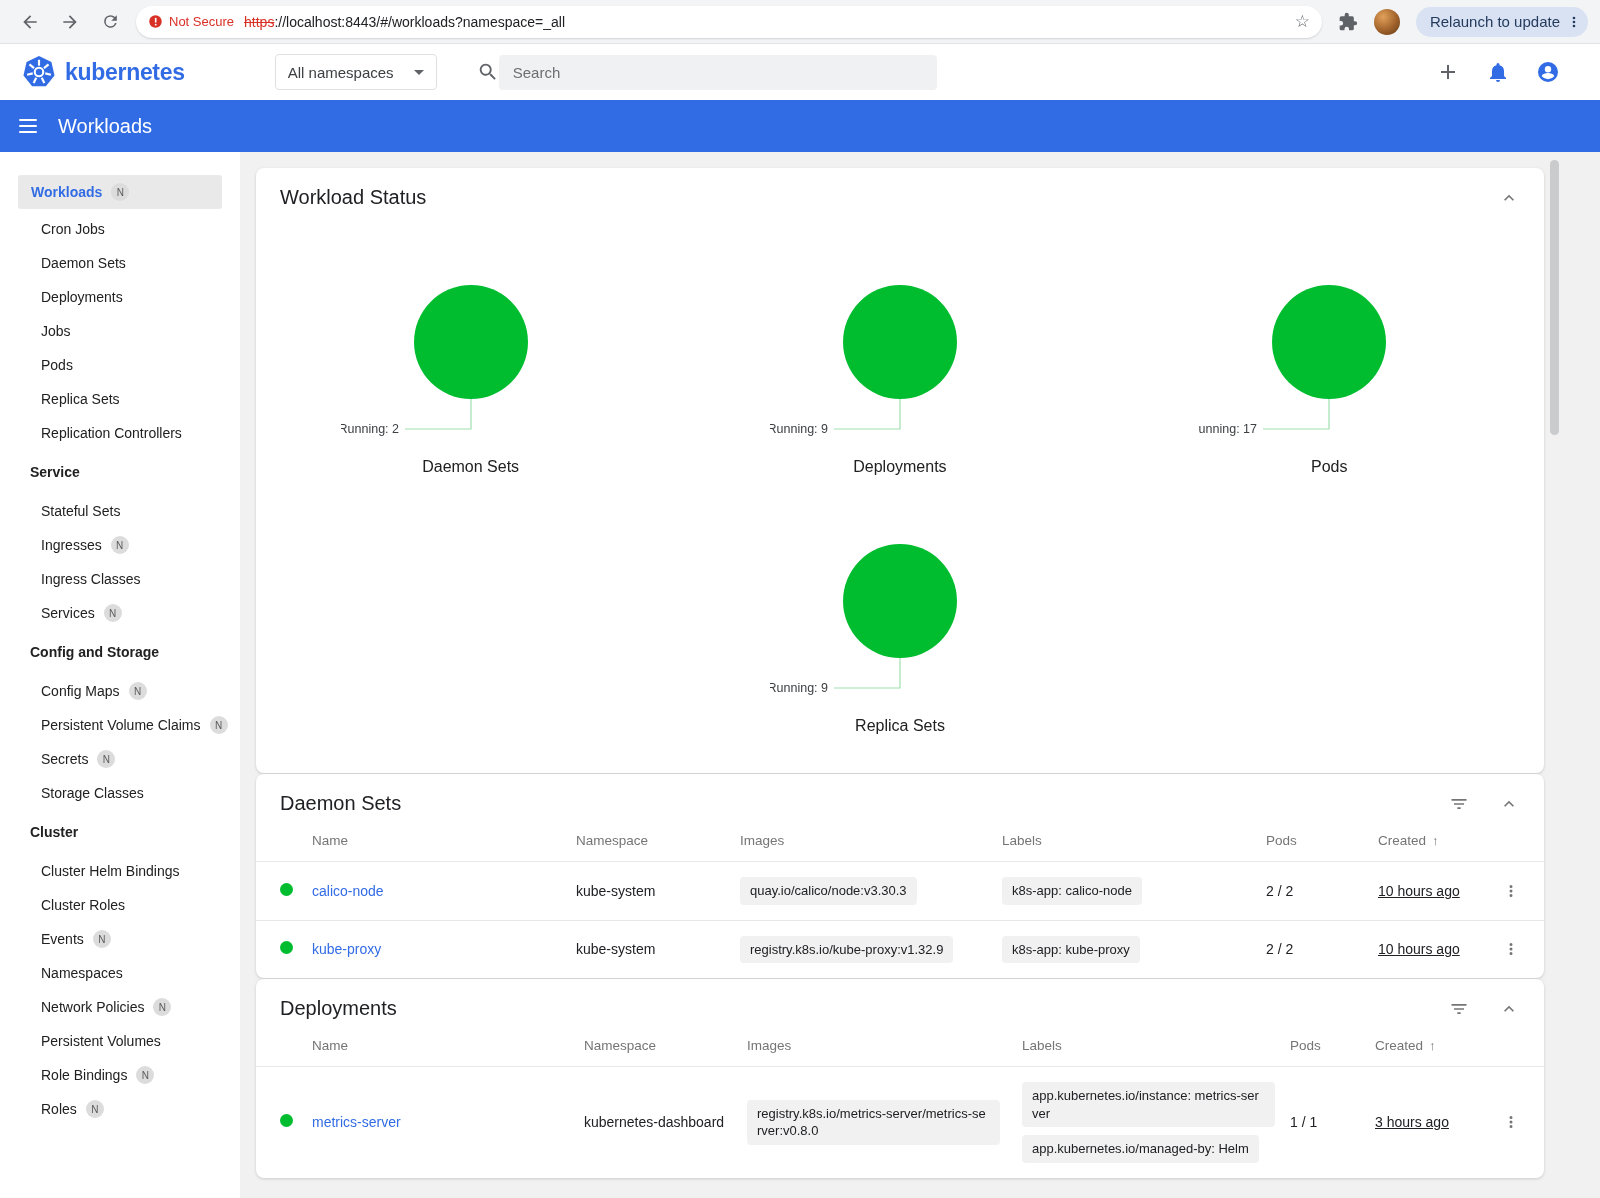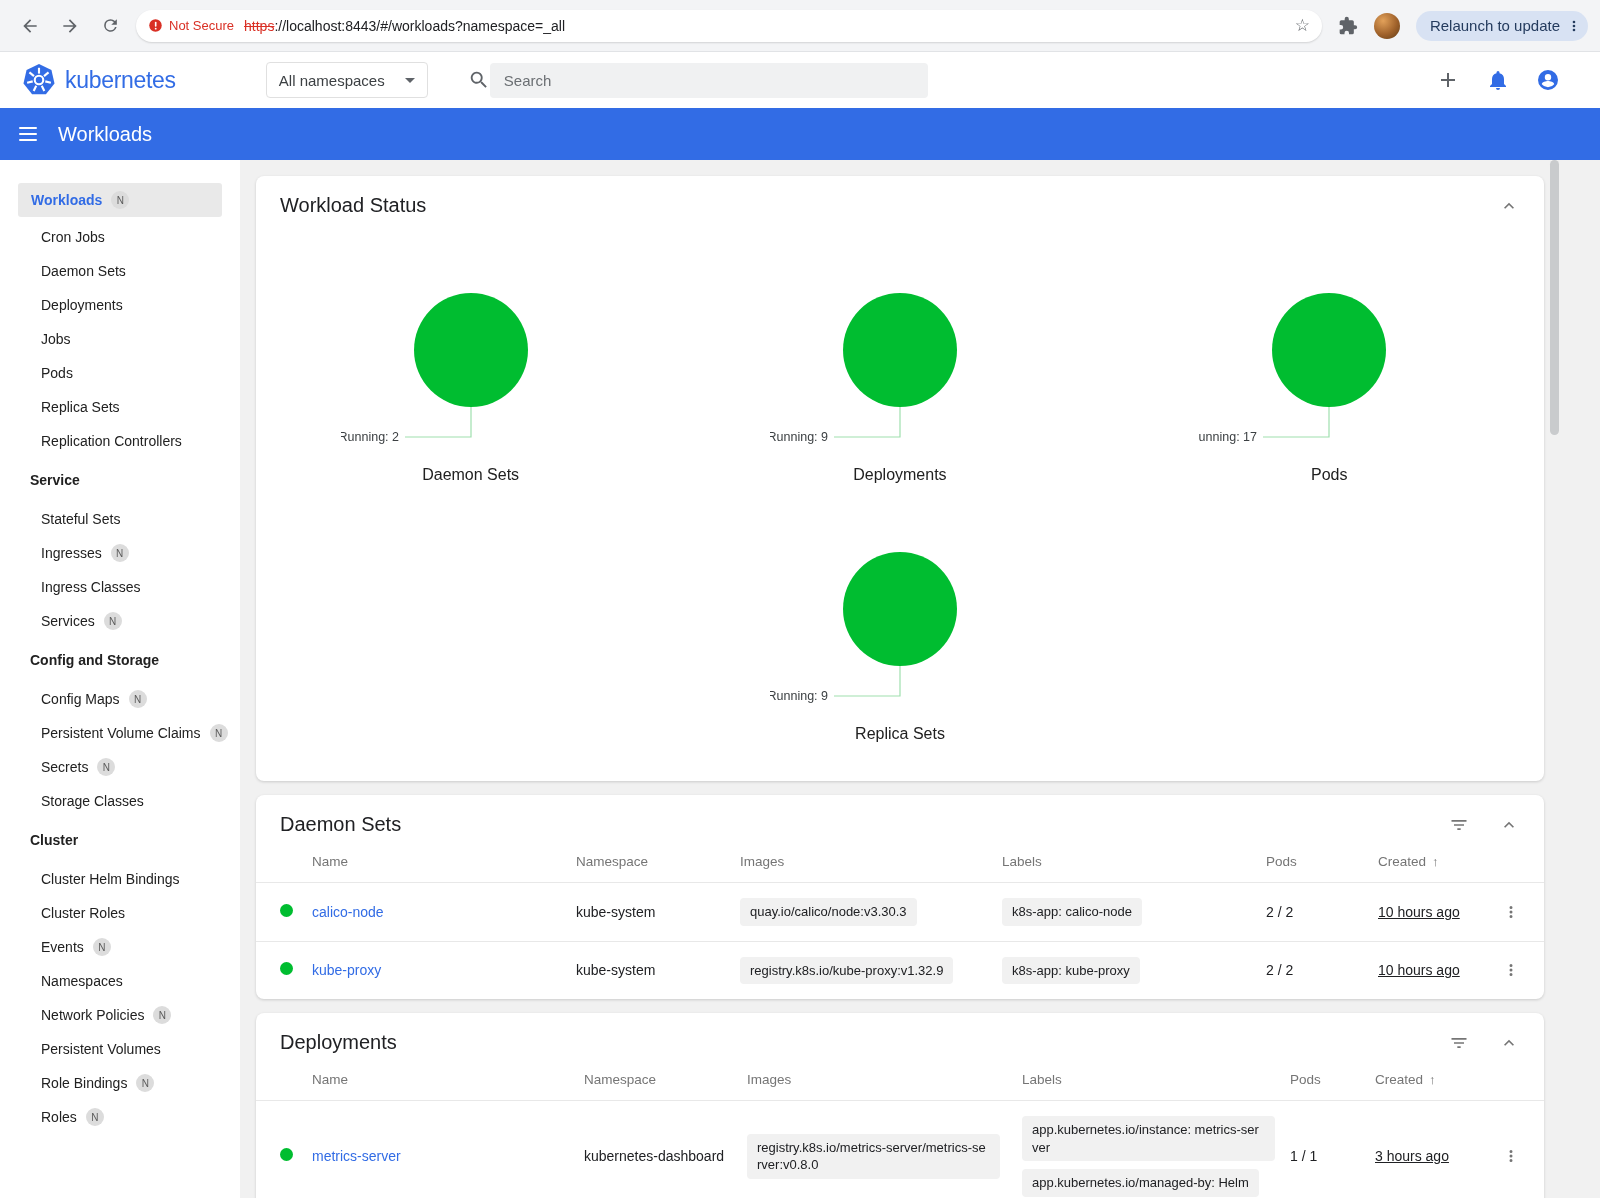--- a/index.html
+++ b/index.html
@@ -7,21 +7,21 @@
   }
   *{box-sizing:border-box;}
   html,body{margin:0;padding:0;}
   body{
     width:1600px;height:1198px;overflow:hidden;position:relative;
     font-family:"Liberation Sans",sans-serif;background:#fff;color:#202124;
   }
   svg{display:block;}
 
   
-  .chrome{height:52px;background:#f3f4f6;border-bottom:1px solid #e1e3e6;
+  .chrome{height:44px;background:#f3f4f6;border-bottom:1px solid #e1e3e6;
     display:flex;align-items:center;padding:0 12px;}
   .chrome-left{display:flex;align-items:center;gap:16px;margin:0 14px 0 6px;}
   .nav-btn{width:24px;height:24px;display:flex;align-items:center;justify-content:center;cursor:pointer;}
   .nav-btn svg{fill:#5f6368;}
   .omnibox{flex:1;height:32px;background:#fff;border-radius:16px;
     box-shadow:0 1px 2px rgba(0,0,0,.14);display:flex;align-items:center;
     padding:0 12px 0 12px;min-width:0;}
   .danger-ic{margin-right:6px;flex:none;}
   .not-secure{color:var(--danger);font-size:13px;margin-right:10px;white-space:nowrap;}
   .url{font-size:14px;color:#202124;white-space:nowrap;overflow:hidden;flex:1;min-width:0;}
@@ -31,21 +31,21 @@
   .ext-ic svg{fill:#5f6368;}
   .avatar{width:26px;height:26px;border-radius:50%;flex:none;cursor:pointer;
     background:radial-gradient(circle at 35% 30%,#e2a15a 0%,#a0622b 55%,#5f3a16 100%);}
   .relaunch{height:30px;border-radius:16px;background:#d8e2f3;color:#243b5e;
     display:flex;align-items:center;gap:6px;padding:0 6px 0 14px;font-size:15px;cursor:pointer;white-space:nowrap;}
   .relaunch svg{fill:#243b5e;}
 
   
   .k8s-header{height:56px;background:#fff;display:flex;align-items:center;padding-left:22px;}
   .logo svg polygon{fill:var(--accent);}
-  .brand{color:var(--accent);font-size:23px;font-weight:400;letter-spacing:-0.3px;margin-left:9px;}
+  .brand{color:var(--accent);font-size:23px;font-weight:700;letter-spacing:-0.3px;margin-left:9px;}
   .ns-select{margin-left:90px;width:162px;height:36px;border:1px solid #e0e0e0;border-radius:4px;
     display:flex;align-items:center;padding:0 12px;font-size:15px;color:#3c4043;cursor:pointer;}
   .ns-select .val{flex:1;}
   .caret{width:0;height:0;border-left:5px solid transparent;border-right:5px solid transparent;
     border-top:5px solid #5f6368;}
   .search-wrap{display:flex;align-items:center;margin-left:40px;}
   .search-wrap svg{fill:#5f6368;}
   .search-input{width:438px;height:35px;background:#f0f1f2;border:none;border-radius:4px;
     padding:0 14px;font-size:15px;font-family:inherit;color:#202124;outline:none;}
   .search-input::placeholder{color:#6b6f73;}
@@ -69,21 +69,21 @@
   .nav-sub{height:34px;padding-left:41px;}
   .nav-section{height:44px;padding-left:30px;font-weight:700;cursor:default;}
   .nav-item.selected{color:var(--accent);font-weight:700;}
   .nav-item.selected::before{content:"";position:absolute;left:18px;right:18px;top:3px;bottom:3px;
     background:#e9e9e9;border-radius:3px;z-index:0;}
   .nav-badge{margin-left:9px;width:18px;height:18px;border-radius:50%;background:#dcdcdc;color:#5a5a5a;
     font-size:10px;font-weight:400;display:inline-flex;align-items:center;justify-content:center;}
   .content{flex:1;background:#f1f1f1;padding:16px 56px 0 16px;overflow:hidden;}
 
   
-  .card{background:#fff;border-radius:8px;box-shadow:0 1px 3px rgba(0,0,0,.16);margin-bottom:14px;}
+  .card{background:#fff;border-radius:8px;box-shadow:0 1px 3px rgba(0,0,0,.16);margin-bottom:1px;}
   .card-head{display:flex;align-items:center;padding:18px 24px 6px;gap:28px;}
   .card-head h2{margin:0;font-size:20px;font-weight:400;color:#202124;flex:1;}
   .icon-btn{width:22px;height:22px;display:flex;align-items:center;justify-content:center;cursor:pointer;}
   .icon-btn svg{fill:#757575;}
 
   
   #workload-status{padding-bottom:38px;}
   .charts-row{display:flex;}
   .charts-row.row1{margin-top:66px;}
   .charts-row.row2{margin-top:64px;justify-content:center;}

